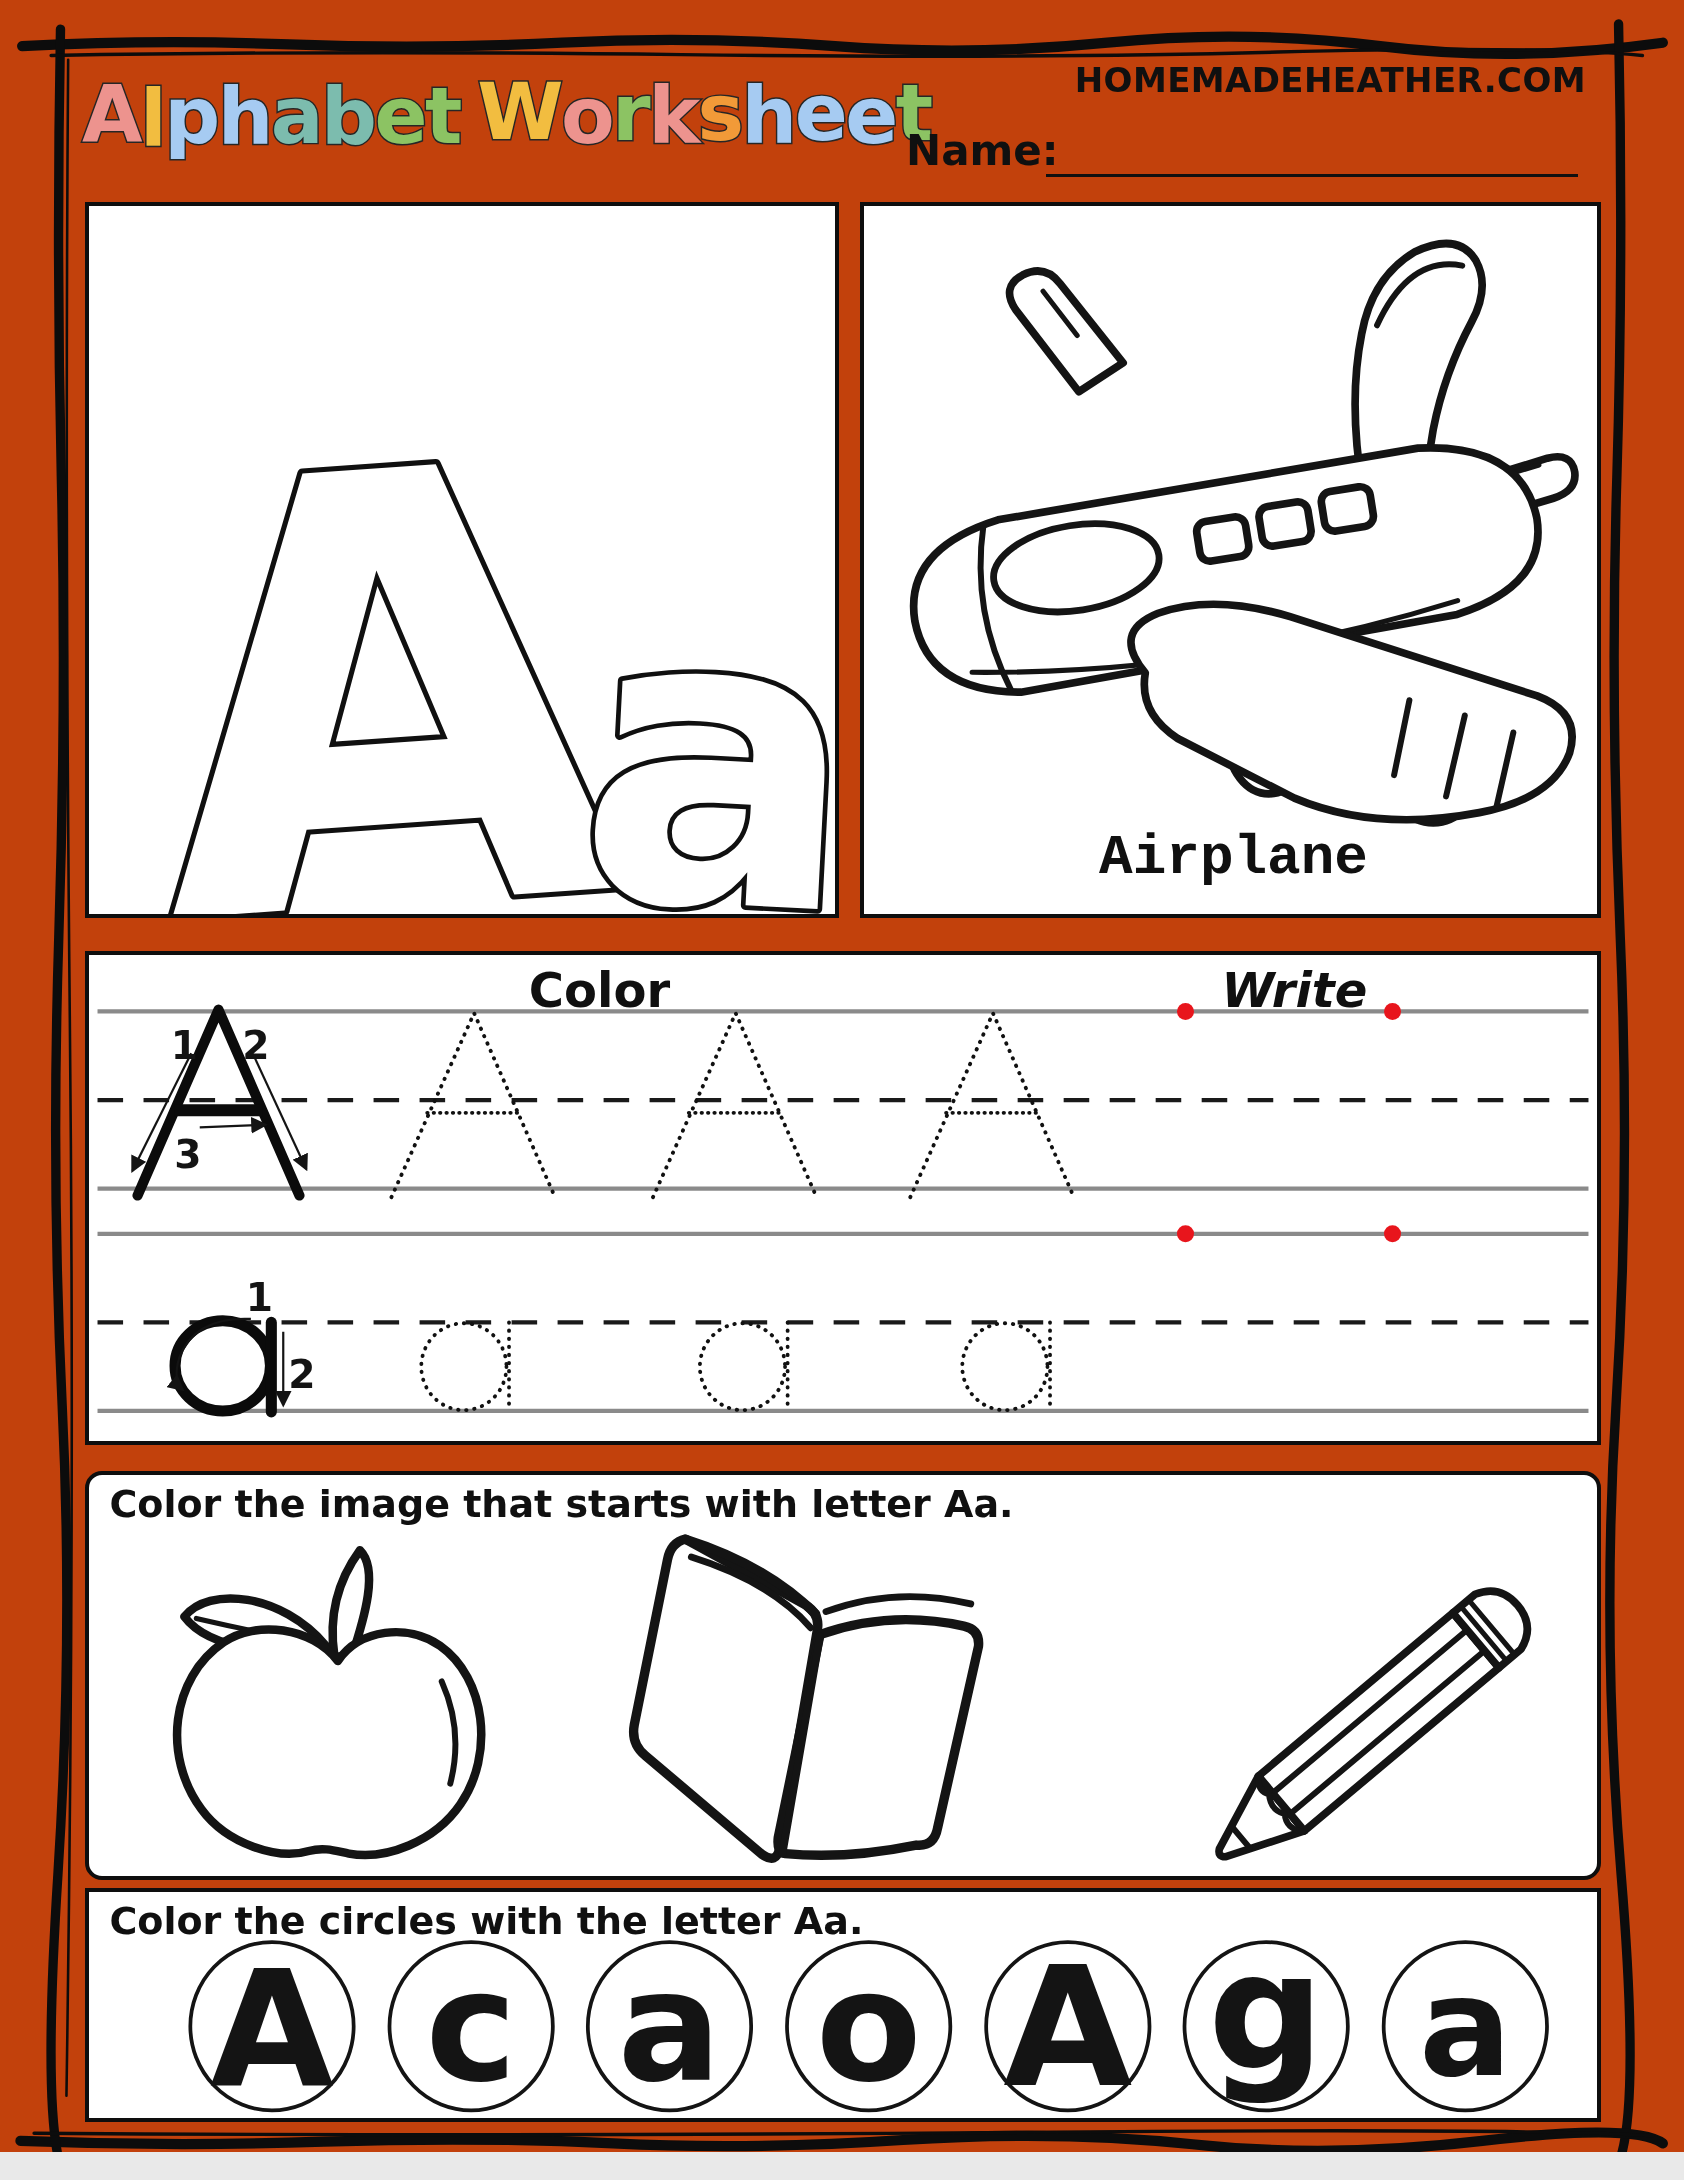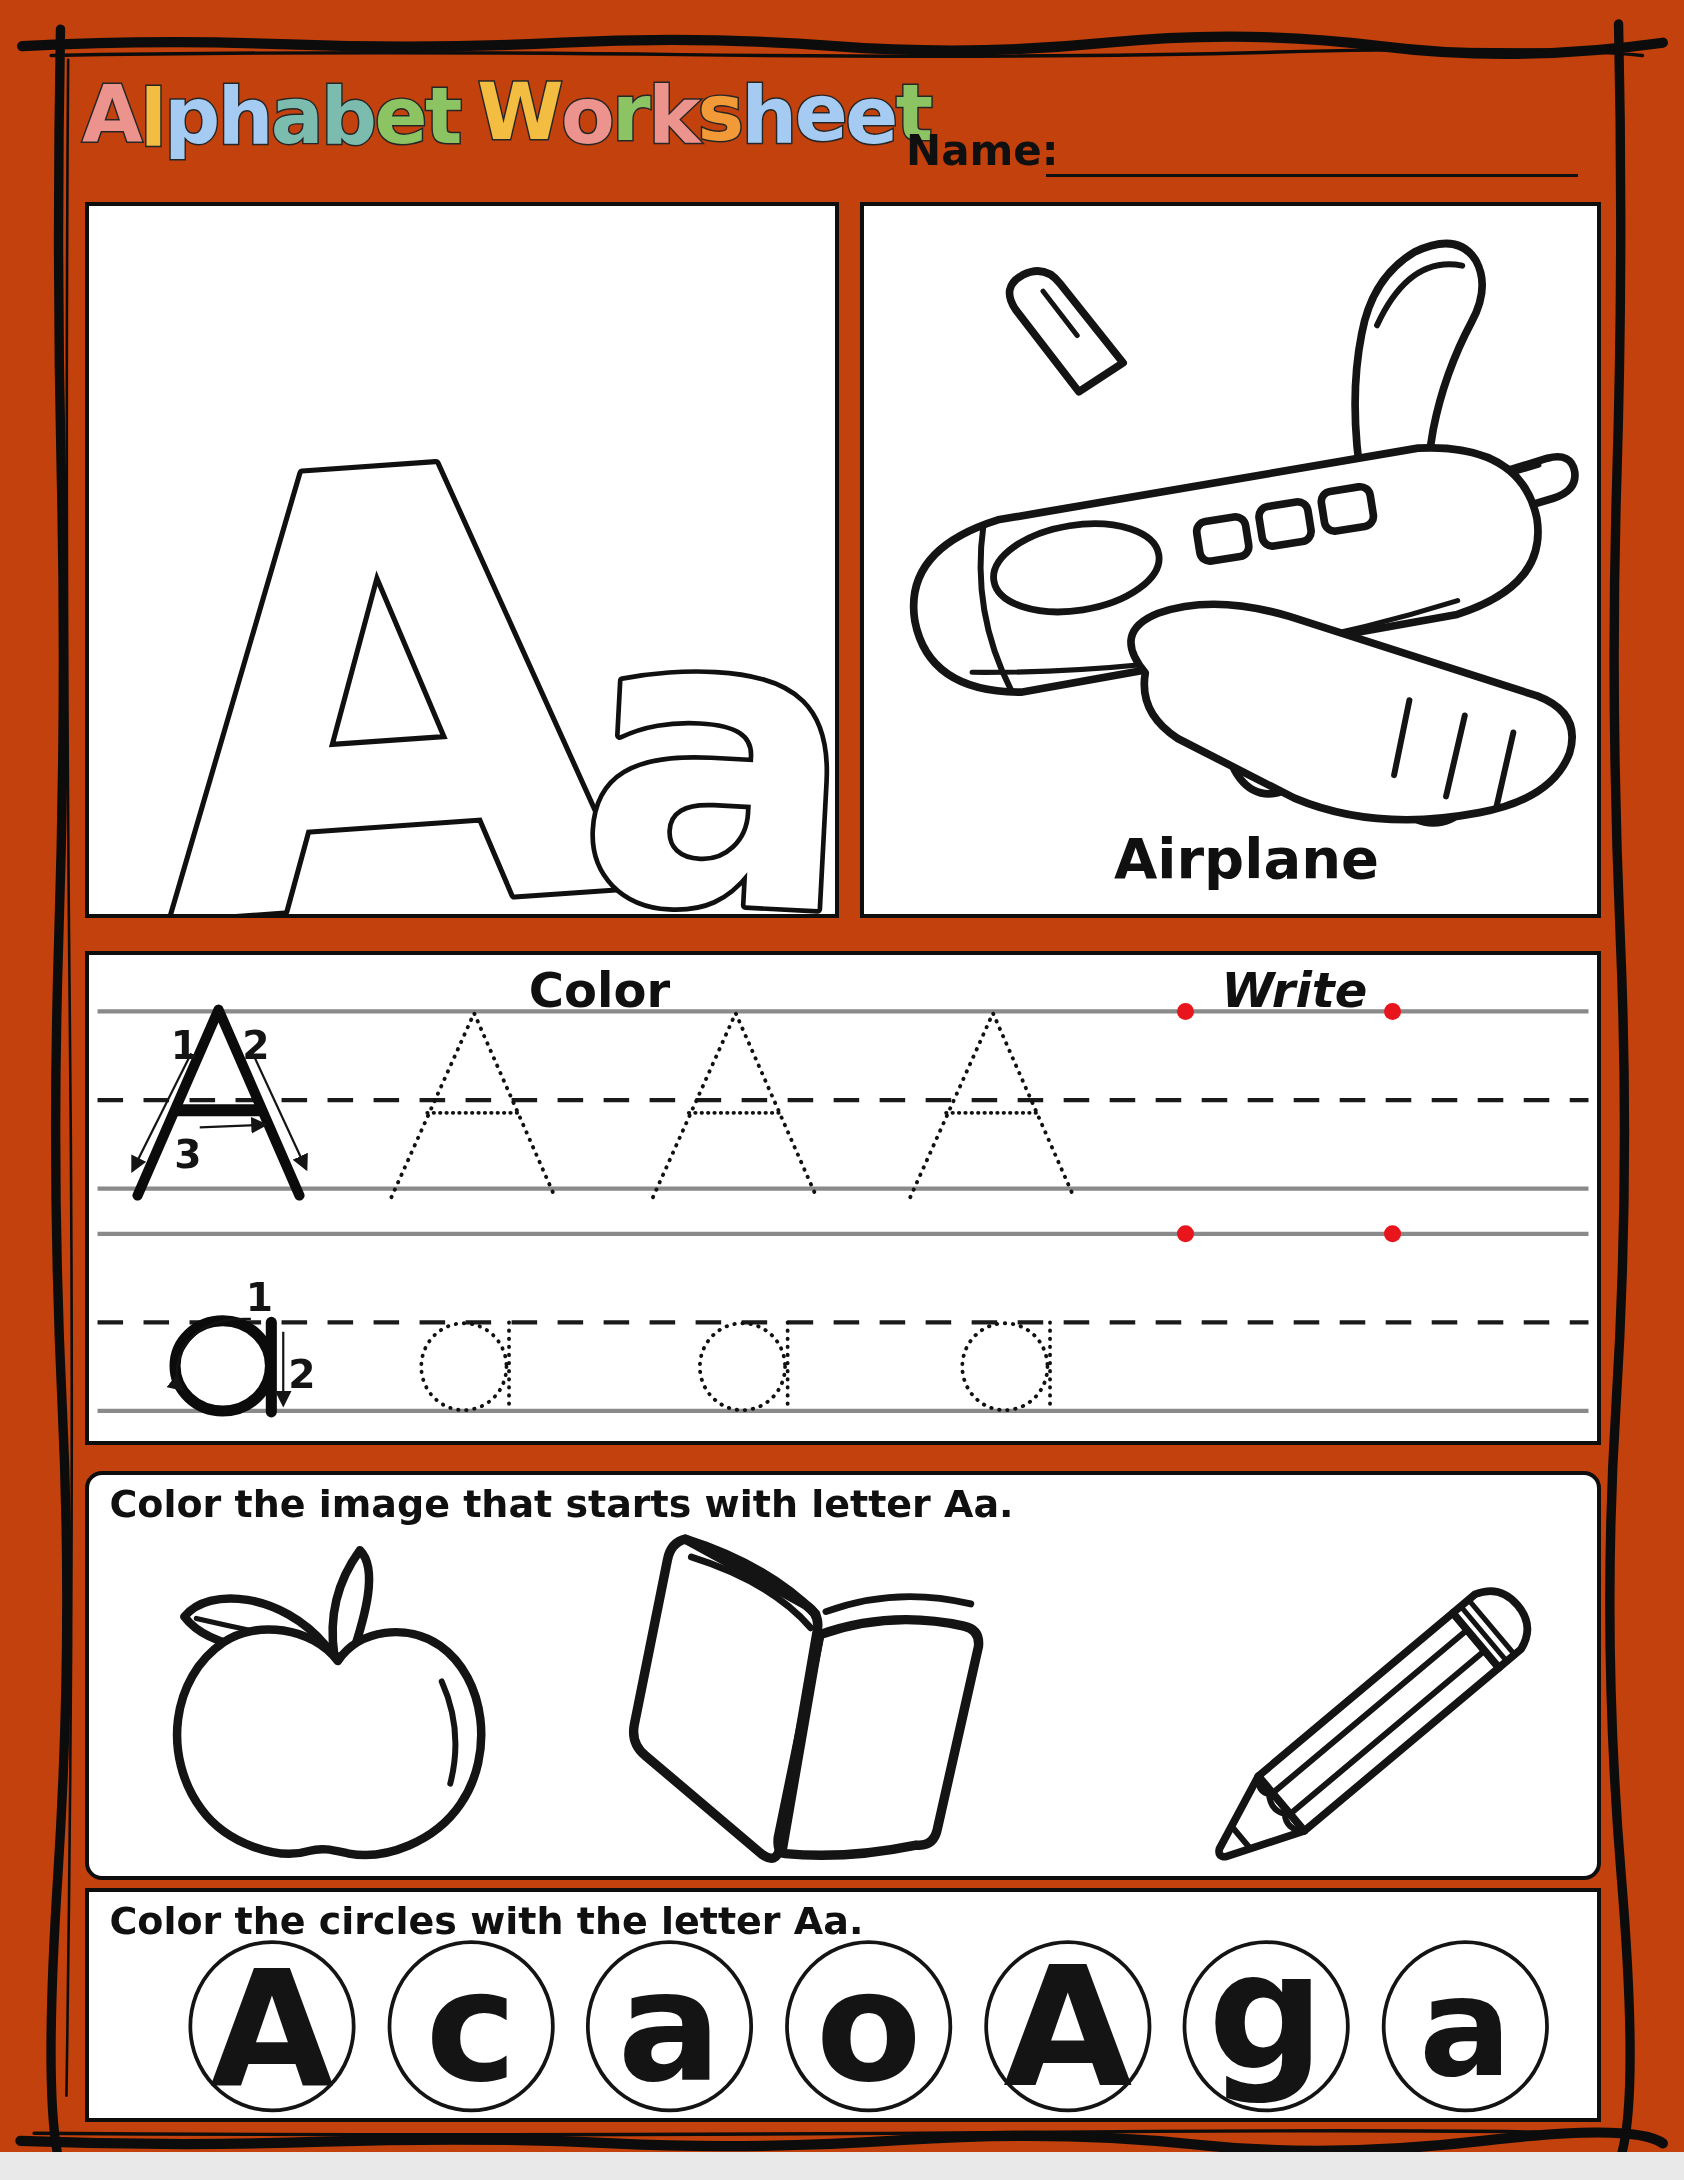--- a/index.html
+++ b/index.html
@@ -7,22 +7,22 @@
         font-family:"DejaVu Sans", sans-serif;overflow:hidden;}
   .abs{position:absolute;}
   .box{position:absolute;border:4.3px solid #0e0e0e;background:#fff;box-sizing:border-box;}
   .site{position:absolute;left:980px;top:60px;width:606px;text-align:right;
         font-size:34px;font-weight:bold;color:#101010;letter-spacing:0.4px;}
   .namelabel{position:absolute;left:906px;top:126px;font-size:42px;font-weight:600;color:#101010;}
   .nameline{position:absolute;left:1046px;top:135px;width:532px;height:39px;
         border-bottom:3.4px solid #101010;}
   .seclabel{position:absolute;top:6.8px;font-size:48px;font-weight:600;color:#101010;}
   .caption{position:absolute;left:20.4px;top:6.8px;font-size:38px;font-weight:600;color:#101010;}
-  .piclabel{position:absolute;left:16px;top:620px;width:100%;text-align:center;
-        font-size:56px;font-weight:600;color:#101010;}
+  .piclabel{position:absolute;left:3px;top:620px;width:100%;text-align:center;
+        font-size:56px;font-weight:600;color:#101010;font-family:Liberation Mono, monospace;}
   svg{display:block;}
   .fill100{width:100%;height:100%;}
 </style>
 </head>
 <body>
 
 <div class="page">
 
   <svg class="abs" style="left:0;top:0;z-index:9;pointer-events:none;" width="1685" height="2181" viewBox="0 0 1978 2560">
     <g fill="none" stroke="#0c0c0c" stroke-linecap="round" stroke-linejoin="round">
@@ -40,20 +40,21 @@
     <g font-family="DejaVu Sans, sans-serif" font-size="92" font-weight="bold" letter-spacing="-3" stroke="#262626" stroke-width="3.4" paint-order="stroke">
       <text x="5" y="88">
         <tspan fill="#ed938e">A</tspan><tspan dy="6" fill="#f2bd40">l</tspan><tspan dy="-4" fill="#a6cbf2">p</tspan><tspan dy="2" fill="#a6cbf2">h</tspan><tspan dy="-2" fill="#7cbcae">a</tspan><tspan dy="2" fill="#7cbcae">b</tspan><tspan dy="-2" fill="#8cc363">e</tspan><tspan dy="0" fill="#8cc363">t</tspan>
       </text>
       <text x="470" y="86">
         <tspan fill="#f2bd40">W</tspan><tspan dy="4" fill="#ed938e">o</tspan><tspan dy="-3" fill="#8cc363">r</tspan><tspan dy="3" fill="#ed938e">k</tspan><tspan dy="-3" fill="#f29a38">s</tspan><tspan dy="3" fill="#a6cbf2">h</tspan><tspan dy="-3" fill="#a6cbf2">e</tspan><tspan dy="3" fill="#a6cbf2">e</tspan><tspan dy="-3" fill="#8cc363">t</tspan>
       </text>
     </g>
   </svg>
 
+  <div class="site">HOMEMADEHEATHER.COM</div>
   <div class="namelabel">Name:</div>
   <div class="nameline"></div>
 
   <div class="box" style="left:85px;top:202px;width:754px;height:716px;">
     <svg class="fill100" viewBox="0 0 875 831">
       <g font-family="DejaVu Sans, sans-serif" font-weight="bold" fill="#ffffff" stroke="#101010" paint-order="stroke" stroke-linejoin="round">
         <text x="78" y="818" font-size="700" stroke-width="12" transform="rotate(-4 350 600)">A</text>
         <text x="575" y="818" font-size="480" stroke-width="11" transform="rotate(3 720 700)">a</text>
       </g>
     </svg>

